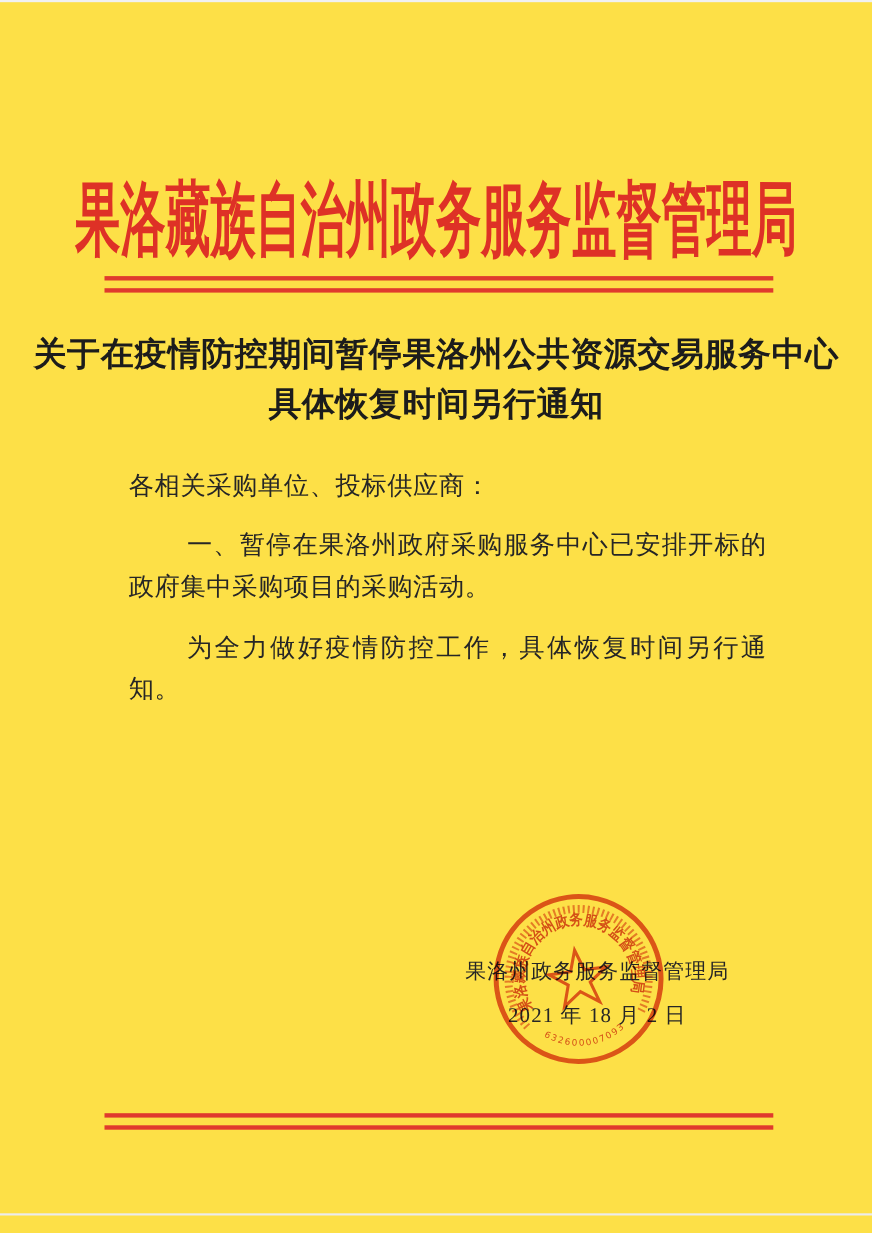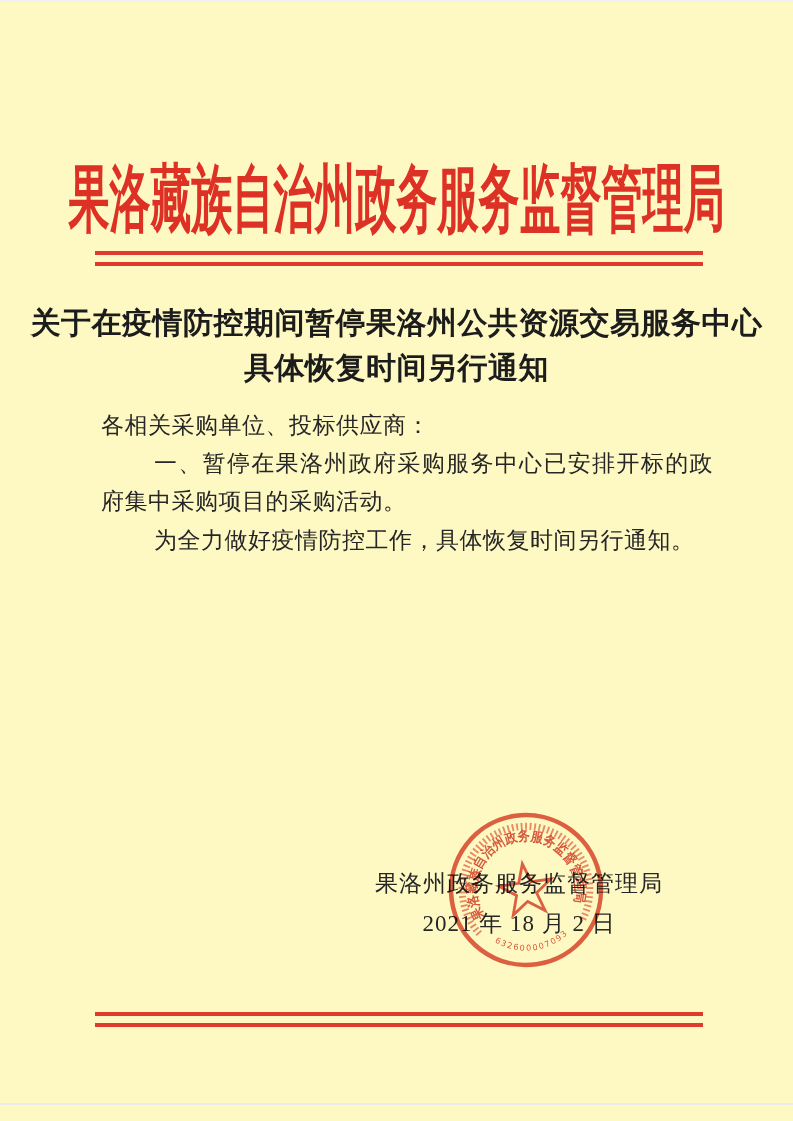--- a/index.html
+++ b/index.html
@@ -5,21 +5,21 @@
   * { margin: 0; padding: 0; box-sizing: border-box; }
   html, body { background: #ffffff; }
   body {
     width: 793px; height: 1121px;
     position: relative;
     overflow: hidden;
     font-family: "Liberation Serif", "DejaVu Serif", serif;
   }
   .page {
     position: absolute; inset: 0;
-    background: #fef9c3;
+    background: #fde047;
   }
   .scan-edge-top {
     position: absolute; top: 0; left: 0; right: 0;
     height: 2px; background: #f1f1f1;
   }
   .scan-edge-bottom {
     position: absolute; top: 1103px; left: 0; right: 0;
     height: 2px; background: #ececec;
   }
   
@@ -56,28 +56,28 @@
   }
   
   .doc-body {
     position: absolute; top: 407px; left: 101px; width: 612px;
     font-size: 23px;
     line-height: 38.5px;
     letter-spacing: 0.5px;
     color: #262626;
     text-align: justify;
   }
-  .doc-body p { margin: 0; }
+  .doc-body p { margin: 16px; }
   .para-main { text-indent: 1.6em; }
   .para-item { text-indent: 2.3em; font-family: Liberation Mono, monospace; }
   
   .signature-block {
     position: absolute; top: 864px; right: 130px;
     text-align: center;
-    font-size: 23px;
+    font-size: 19px;
     letter-spacing: 1px;
     color: #262626;
     line-height: 40px;
   }
   
   .seal {
     position: absolute; left: 446px; top: 810px;
     width: 160px; height: 160px;
     mix-blend-mode: multiply;
     opacity: 0.88;

